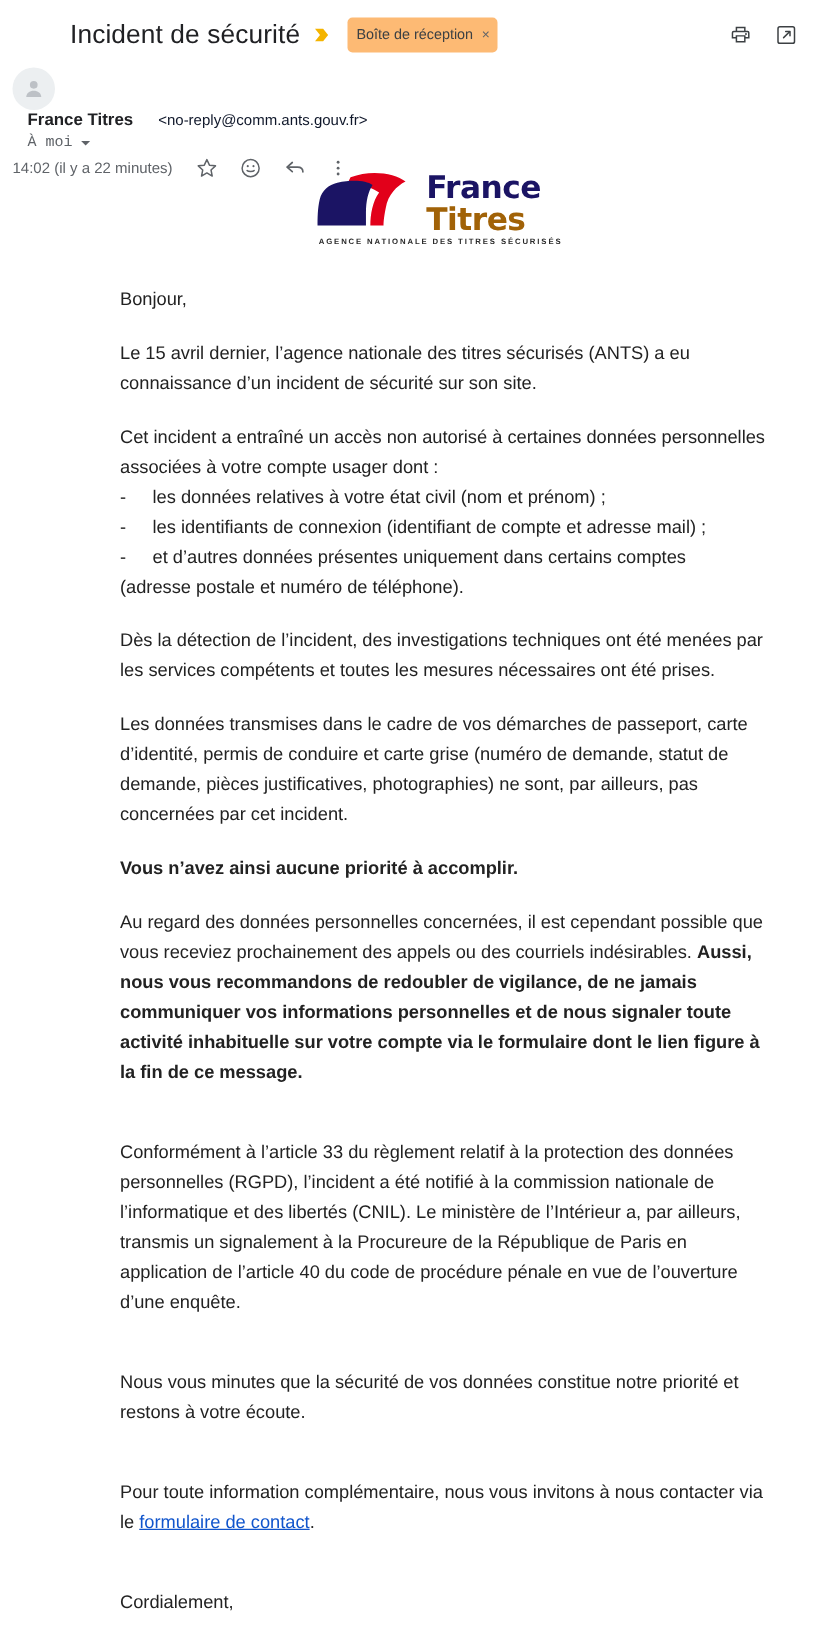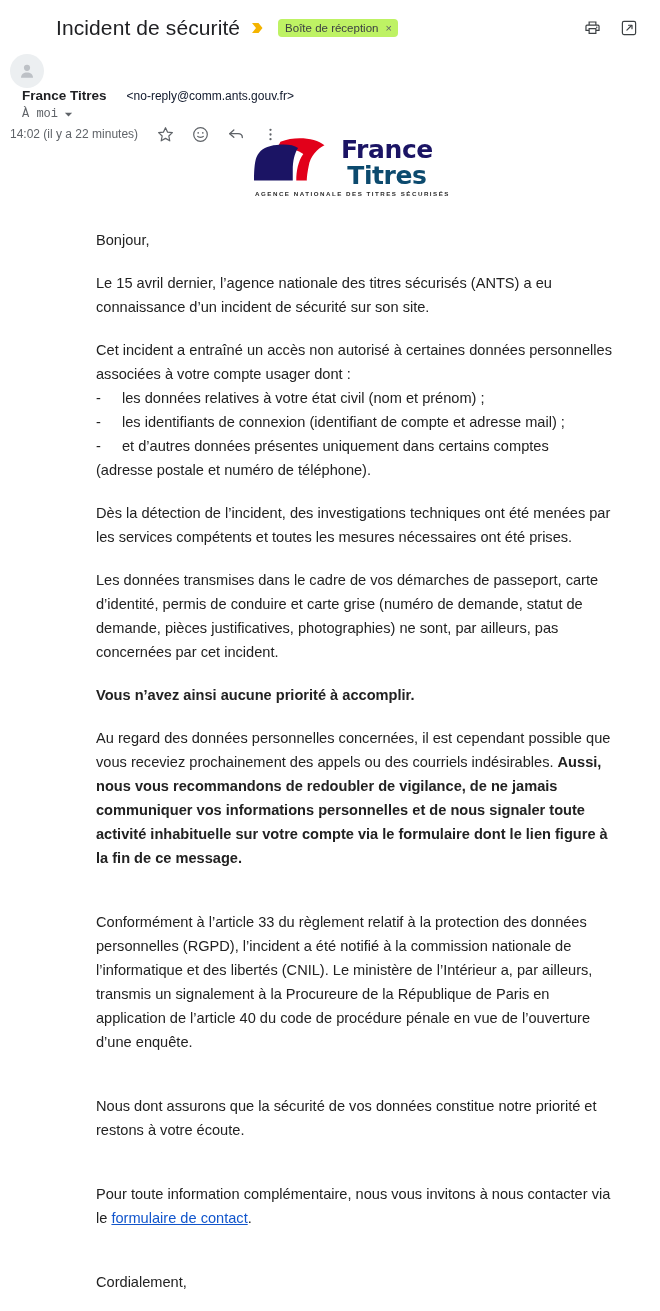--- a/index.html
+++ b/index.html
@@ -32,23 +32,23 @@
     white-space: nowrap;
   }
   .important-marker {
     margin-left: 11px;
     display: inline-flex;
     align-items: center;
     line-height: 0;
   }
   .label-chip {
     margin-left: 13px;
-    background: #bef264;
+    background: #fdba74;
     border-radius: 4px;
-    height: 18px;
+    height: 28px;
     display: inline-flex;
     align-items: center;
     padding: 0 6px 0 7px;
     font-size: 11.5px;
     color: #3c4043;
     white-space: nowrap;
   }
   .label-chip .chip-x {
     margin-left: 7px;
     font-size: 11px;
@@ -173,25 +173,24 @@
     font-size: 25px;
     font-weight: bold;
     color: #1b1464;
     letter-spacing: -0.4px;
     display: block;
   }
   .logo-titres {
     font-family: "DejaVu Sans", sans-serif;
     font-size: 25px;
     font-weight: bold;
-    color: #0c4a6e;
+    color: #a16207;
     letter-spacing: -0.4px;
     display: block;
     margin-top: 1px;
-    text-align: center;
   }
   .logo-tagline {
     position: absolute;
     left: 8px;
     top: 54px;
     font-size: 6.2px;
     letter-spacing: 1.5px;
     color: #2b2b2b;
     font-weight: bold;
     white-space: nowrap;
@@ -373,21 +372,21 @@
     <p>
       <strong>Vous n’avez ainsi aucune priorité à accomplir.</strong>
     </p>
 
     <p class="gap-lg">
       <span>Au regard des données personnelles concernées, il est cependant possible que vous receviez prochainement des appels ou des courriels indésirables. </span><strong>Aussi, nous vous recommandons de redoubler de vigilance, de ne jamais communiquer vos informations personnelles et de nous signaler toute activité inhabituelle sur votre compte via le formulaire dont le lien figure à la fin de ce message.</strong>
     </p>
 
     <p class="gap-lg">Conformément à l’article 33 du règlement relatif à la protection des données personnelles (RGPD), l’incident a été notifié à la commission nationale de l’informatique et des libertés (CNIL). Le ministère de l’Intérieur a, par ailleurs, transmis un signalement à la Procureure de la République de Paris en application de l’article 40 du code de procédure pénale en vue de l’ouverture d’une enquête.</p>
 
-    <p class="gap-lg">Nous dont assurons que la sécurité de vos données constitue notre priorité et restons à votre écoute.</p>
+    <p class="gap-lg">Nous vous minutes que la sécurité de vos données constitue notre priorité et restons à votre écoute.</p>
 
     <p class="gap-lg">
       <span>Pour toute information complémentaire, nous vous invitons à nous contacter via le </span><a class="contact-link" href="#">formulaire de contact</a><span>.</span>
     </p>
 
     <p class="gap-lg">Cordialement,</p>
 
   </div>
 </div>
 

